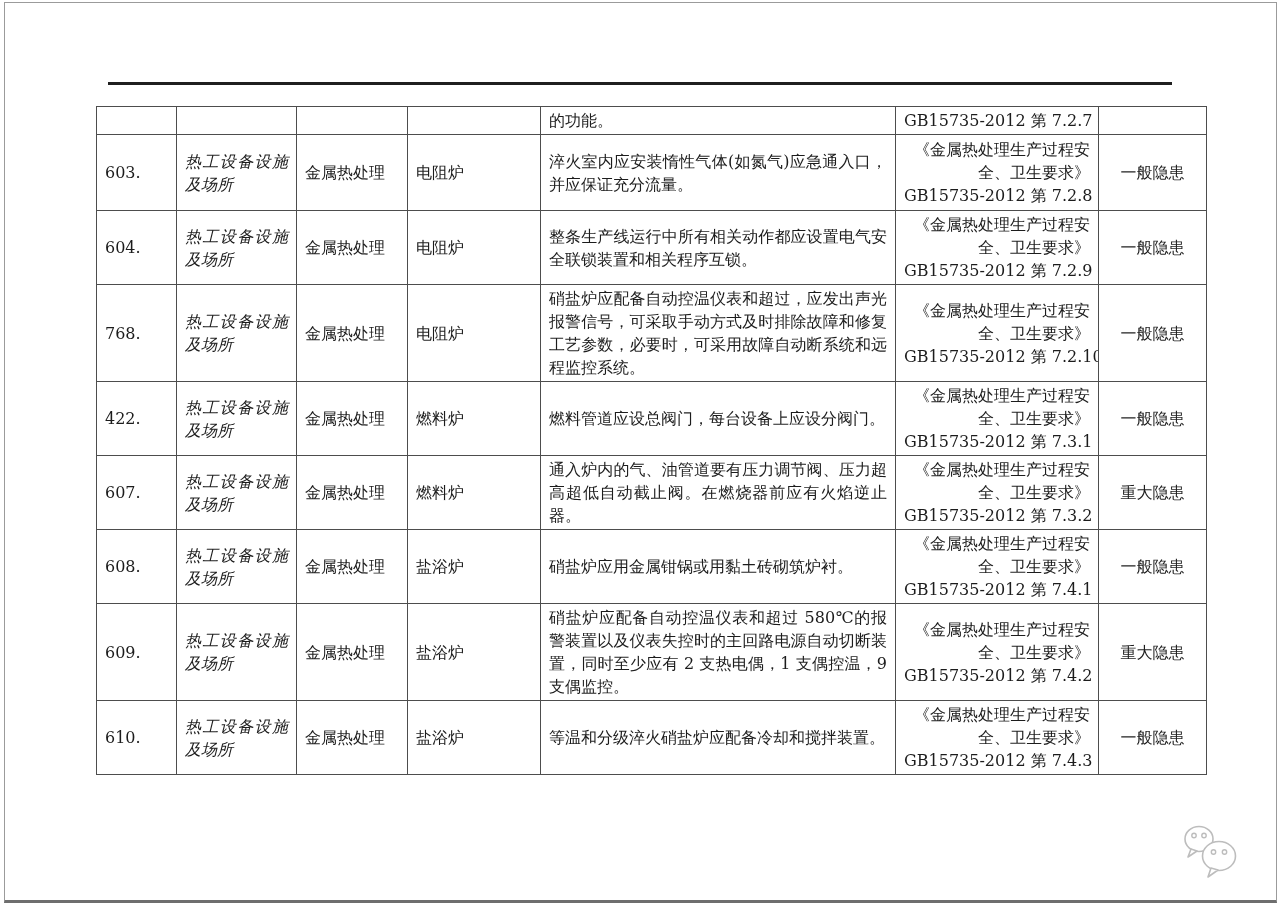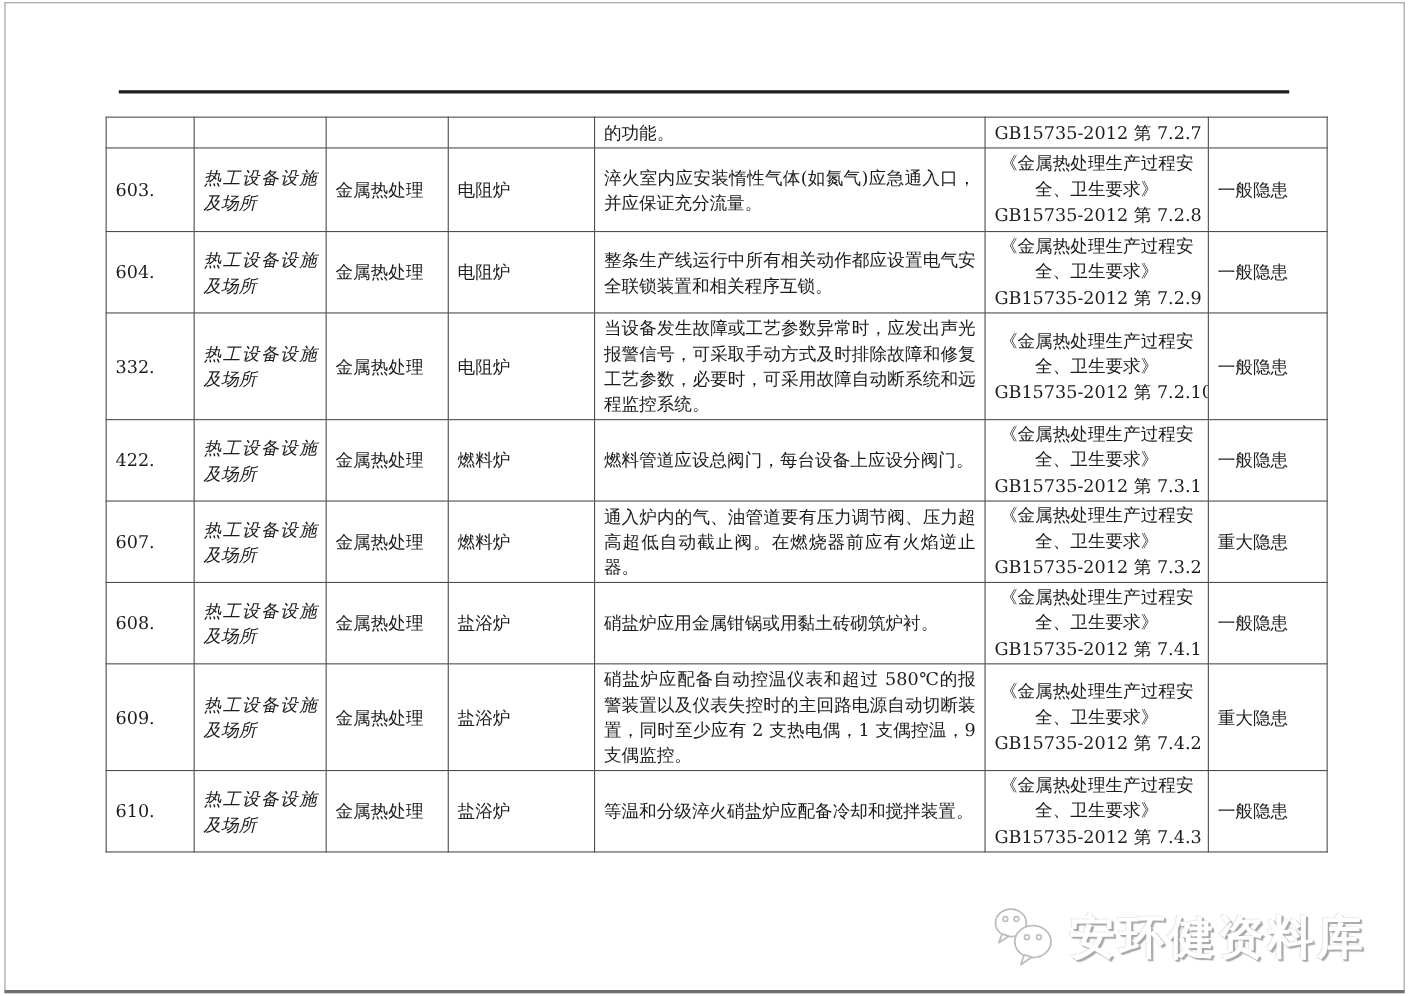--- a/index.html
+++ b/index.html
@@ -26,23 +26,23 @@
     font-size:16px;line-height:23px;
     vertical-align:middle;
     padding:2px 8px;
     overflow:hidden;
   }
   td.c-no{padding:2px 2px;}
   td.c-area{text-align:justify;font-style:italic;}
   td.c-cat,td.c-equip{text-align:left;margin-left:15px;}
   td.c-desc{text-align:justify;padding:2px 8px;}
   td.c-basis{padding:2px 6px;}
-  td.c-basis .basis-title{text-align:center;font-family:Liberation Serif, serif;}
+  td.c-basis .basis-title{text-align:right;}
   td.c-basis .basis-ref{text-align:left;white-space:nowrap;}
-  td.c-hazard{padding:2px 2px;}
+  td.c-hazard{text-align:center;padding:2px 2px;}
   tr.partial-row td{vertical-align:middle;}
 
   .watermark{
     position:absolute;right:38px;bottom:24px;
     display:flex;align-items:center;gap:10px;
     font-family:"Liberation Sans","DejaVu Sans",sans-serif;
   }
   .watermark .wm-text{
     font-size:42px;font-weight:bold;letter-spacing:3px;
     color:#ffffff;
@@ -98,25 +98,25 @@
     <td class="c-cat">金属热处理</td>
     <td class="c-equip">电阻炉</td>
     <td class="c-desc">整条生产线运行中所有相关动作都应设置电气安全联锁装置和相关程序互锁。</td>
     <td class="c-basis">
       <div class="basis-title">《金属热处理生产过程安全、卫生要求》</div>
       <div class="basis-ref">GB15735-2012 第 7.2.9 条</div>
     </td>
     <td class="c-hazard">一般隐患</td>
   </tr>
       <tr style="height: 94px;">
-    <td class="c-no">332.</td>
+    <td class="c-no">768.</td>
     <td class="c-area">热工设备设施及场所</td>
     <td class="c-cat">金属热处理</td>
     <td class="c-equip">电阻炉</td>
-    <td class="c-desc">当设备发生故障或工艺参数异常时，应发出声光报警信号，可采取手动方式及时排除故障和修复工艺参数，必要时，可采用故障自动断系统和远程监控系统。</td>
+    <td class="c-desc">硝盐炉应配备自动控温仪表和超过，应发出声光报警信号，可采取手动方式及时排除故障和修复工艺参数，必要时，可采用故障自动断系统和远程监控系统。</td>
     <td class="c-basis">
       <div class="basis-title">《金属热处理生产过程安全、卫生要求》</div>
       <div class="basis-ref">GB15735-2012 第 7.2.10 条</div>
     </td>
     <td class="c-hazard">一般隐患</td>
   </tr>
       <tr style="height: 71px;">
     <td class="c-no">422.</td>
     <td class="c-area">热工设备设施及场所</td>
     <td class="c-cat">金属热处理</td>
@@ -189,14 +189,13 @@
         <path d="M31 45 L28 54 L38 47 Z" stroke-linejoin="round"></path>
       </g>
       <g fill="none" stroke="#bdbdbd" stroke-width="1.4">
         <circle cx="14" cy="12.5" r="2.2"></circle>
         <circle cx="24" cy="12.5" r="2.2"></circle>
         <circle cx="33.5" cy="29" r="2.2"></circle>
         <circle cx="44.5" cy="29" r="2.2"></circle>
       </g>
     </svg>
   </span>
-  <span class="wm-text">安环健资料库</span>
 </div>
 
 </body></html>

